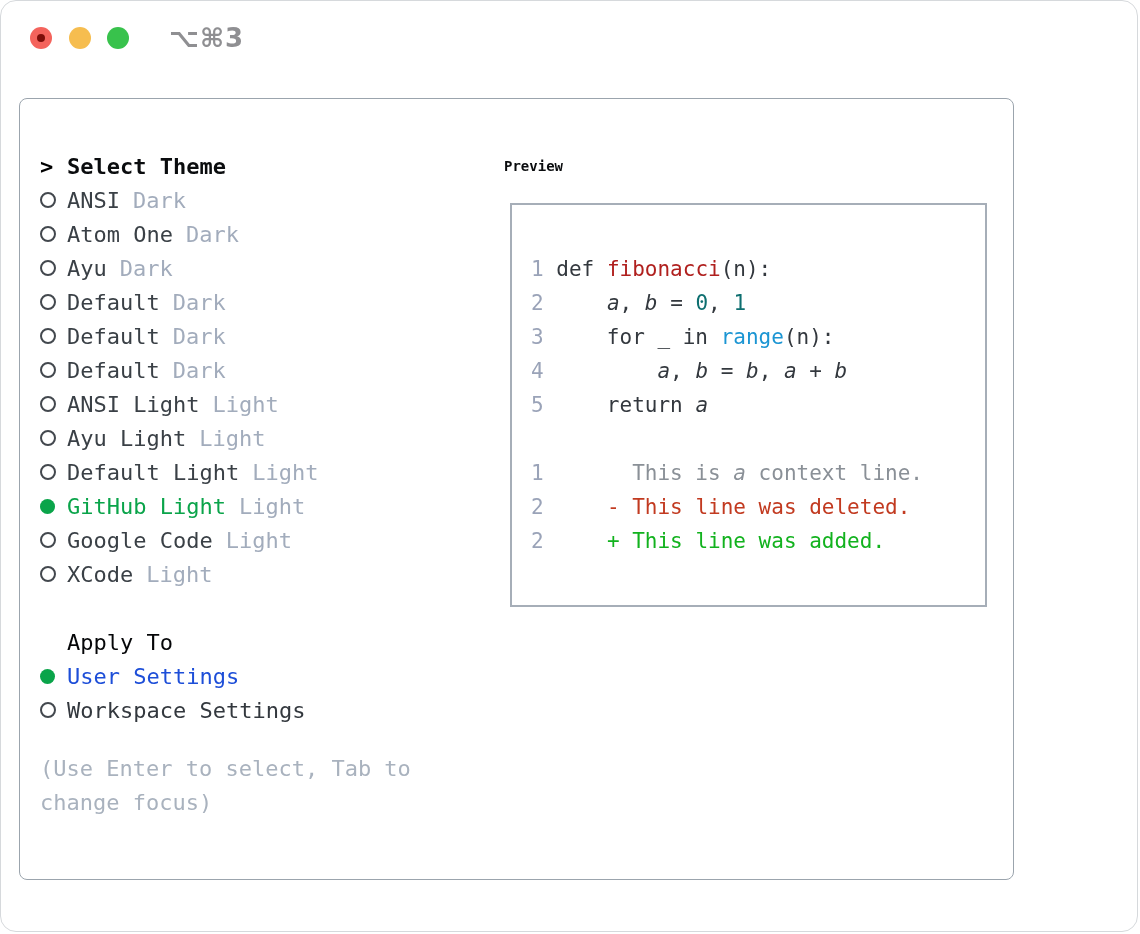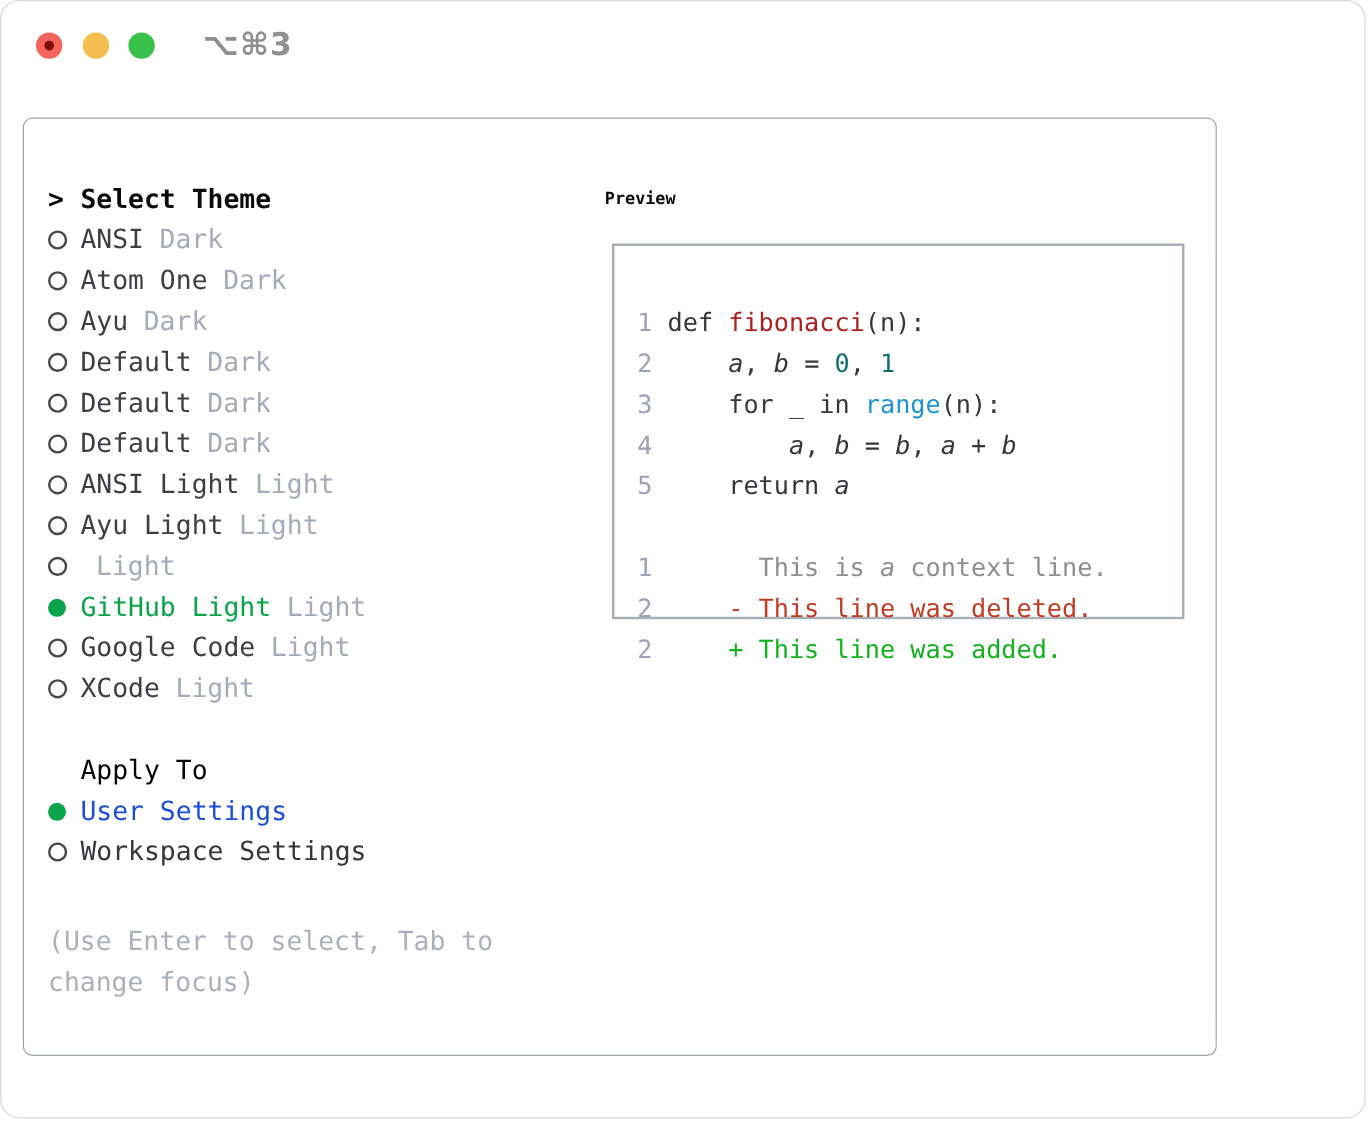--- a/index.html
+++ b/index.html
@@ -26,25 +26,25 @@
   .prompt{color:#000000;font-weight:bold;font-size:22px;}
   .header-label{font-weight:bold;color:#0a0c0e;}
   .dot{width:12px;height:12px;border:2px solid #43484e;border-radius:50%;box-sizing:content-box;}
   .dot.sel{width:15px;height:15px;border:none;background:#0aa44a;}
   .tname{color:#3a4046;text-align:right;}
   .tname.sel{color:#0aa44a;}
   .ttag{color:#a2acbc;margin-left:13px;}
   .apply-label{color:#050608;}
   .opt-label{color:#33383e;}
   .opt-label.sel{color:#1d4ed8;}
-  .hint{color:#a9b2be;font-size:22px;line-height:34px;margin-top:42px;}
+  .hint{color:#a9b2be;font-size:22px;line-height:34px;margin-top:25px;}
   
   .preview-label{position:absolute;left:484px;top:50px;height:34px;line-height:34px;
                  font-weight:bold;font-size:14px;color:#0a0c0e;}
-  .preview-box{position:absolute;left:490px;top:104px;width:477px;height:313px;
+  .preview-box{position:absolute;left:490px;top:104px;width:477px;height:404px;
                border:2px solid #a6aeb8;box-sizing:border-box;background:#ffffff;}
   .code{margin:0;padding:47px 0 0 19px;font-family:"DejaVu Sans Mono",monospace;
         font-size:21px;line-height:34px;}
   .cline{white-space:pre;height:34px;}
   .tk-num{color:#9aa3b8;}
   .tk-plain{color:#33383e;}
   .tk-fn{color:#b0201e;}
   .tk-const{color:#0e6f70;}
   .tk-call{color:#1b95d3;}
   .tk-var{color:#33383e;font-style:italic;}
@@ -129,20 +129,21 @@
             <span class="marker">
               <span class="dot"></span>
             </span>
             <span class="tname">Ayu Light</span>
             <span class="ttag">Light</span>
           </div>
           <div class="row">
             <span class="marker">
               <span class="dot"></span>
             </span>
+            <span class="tname">Default Light</span>
             <span class="ttag">Light</span>
           </div>
           <div class="row">
             <span class="marker">
               <span class="dot sel"></span>
             </span>
             <span class="tname sel">GitHub Light</span>
             <span class="ttag">Light</span>
           </div>
           <div class="row">

